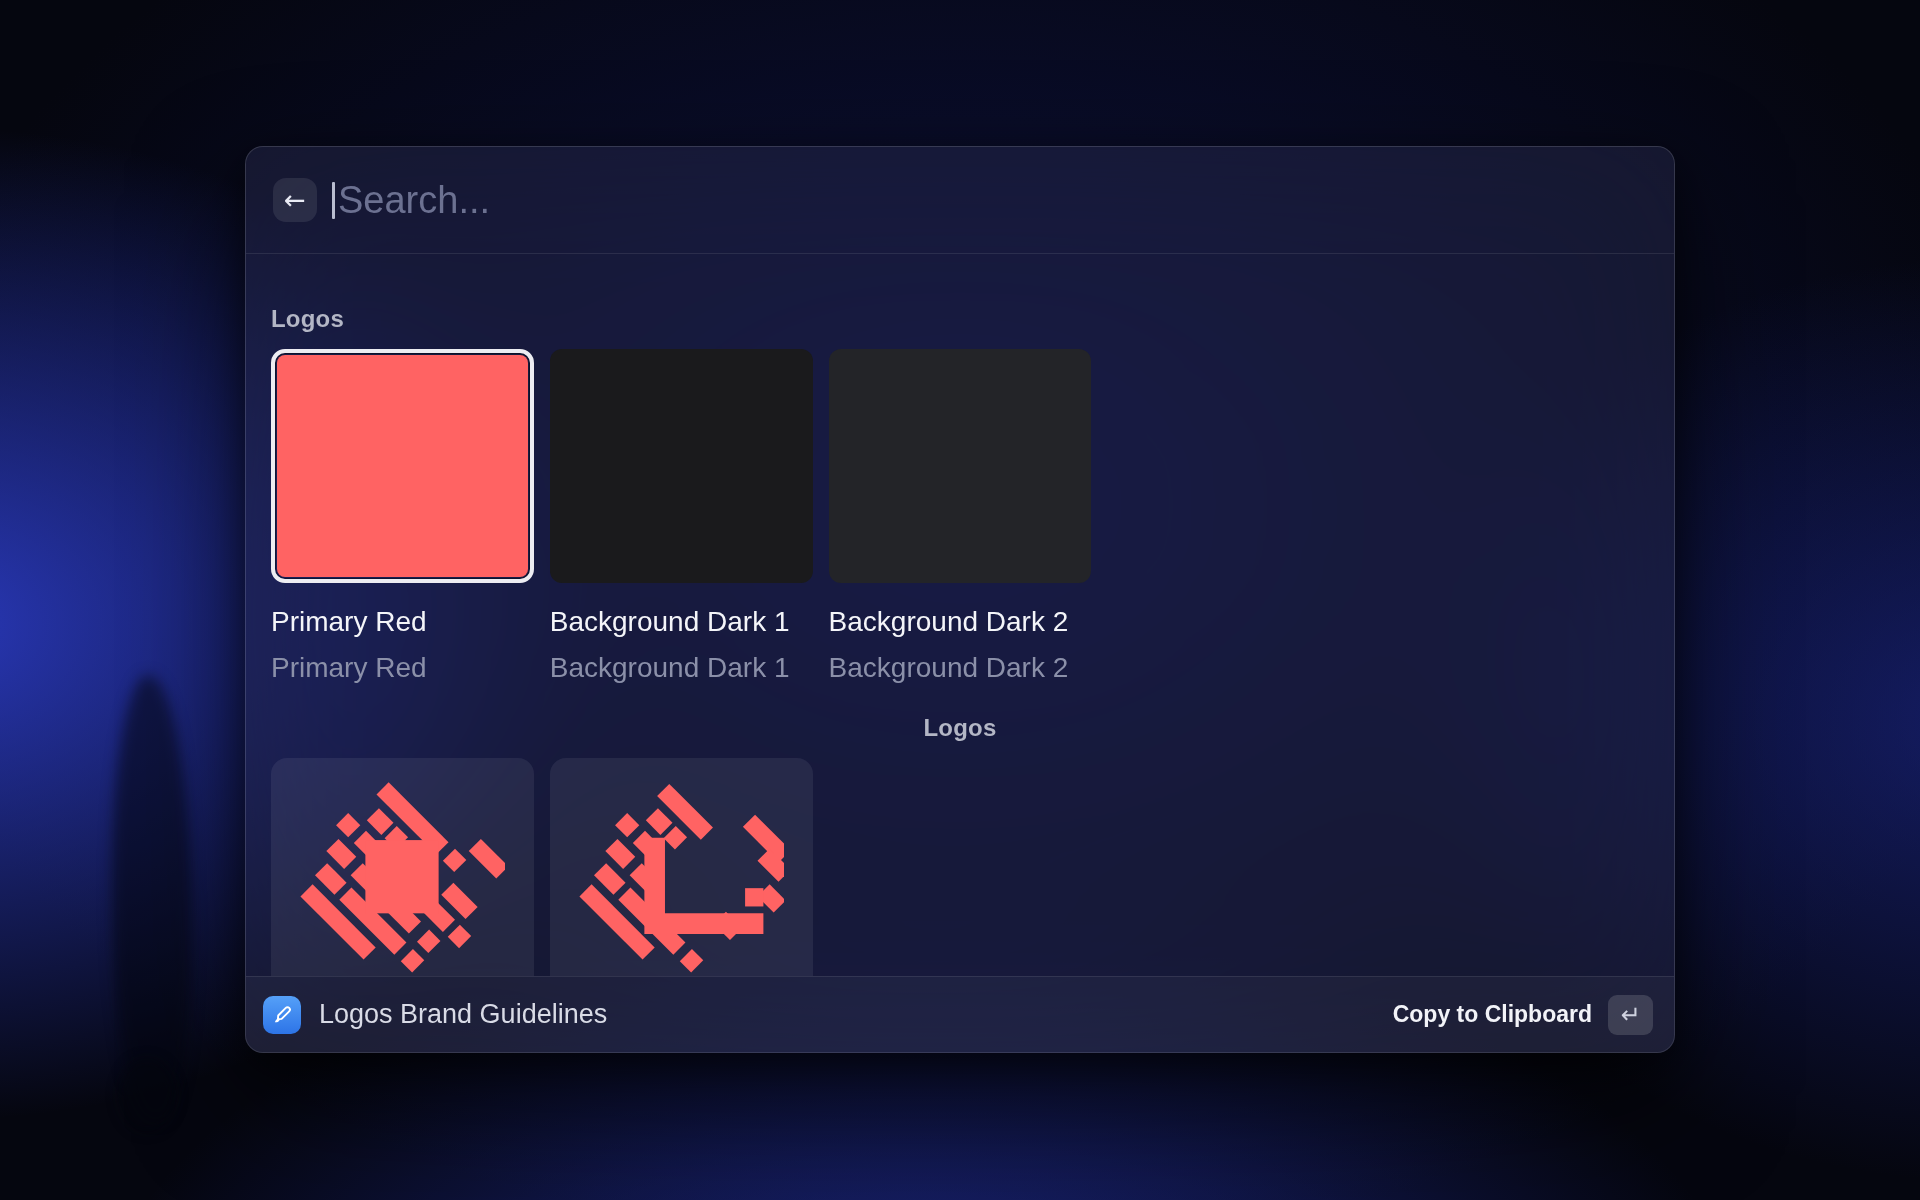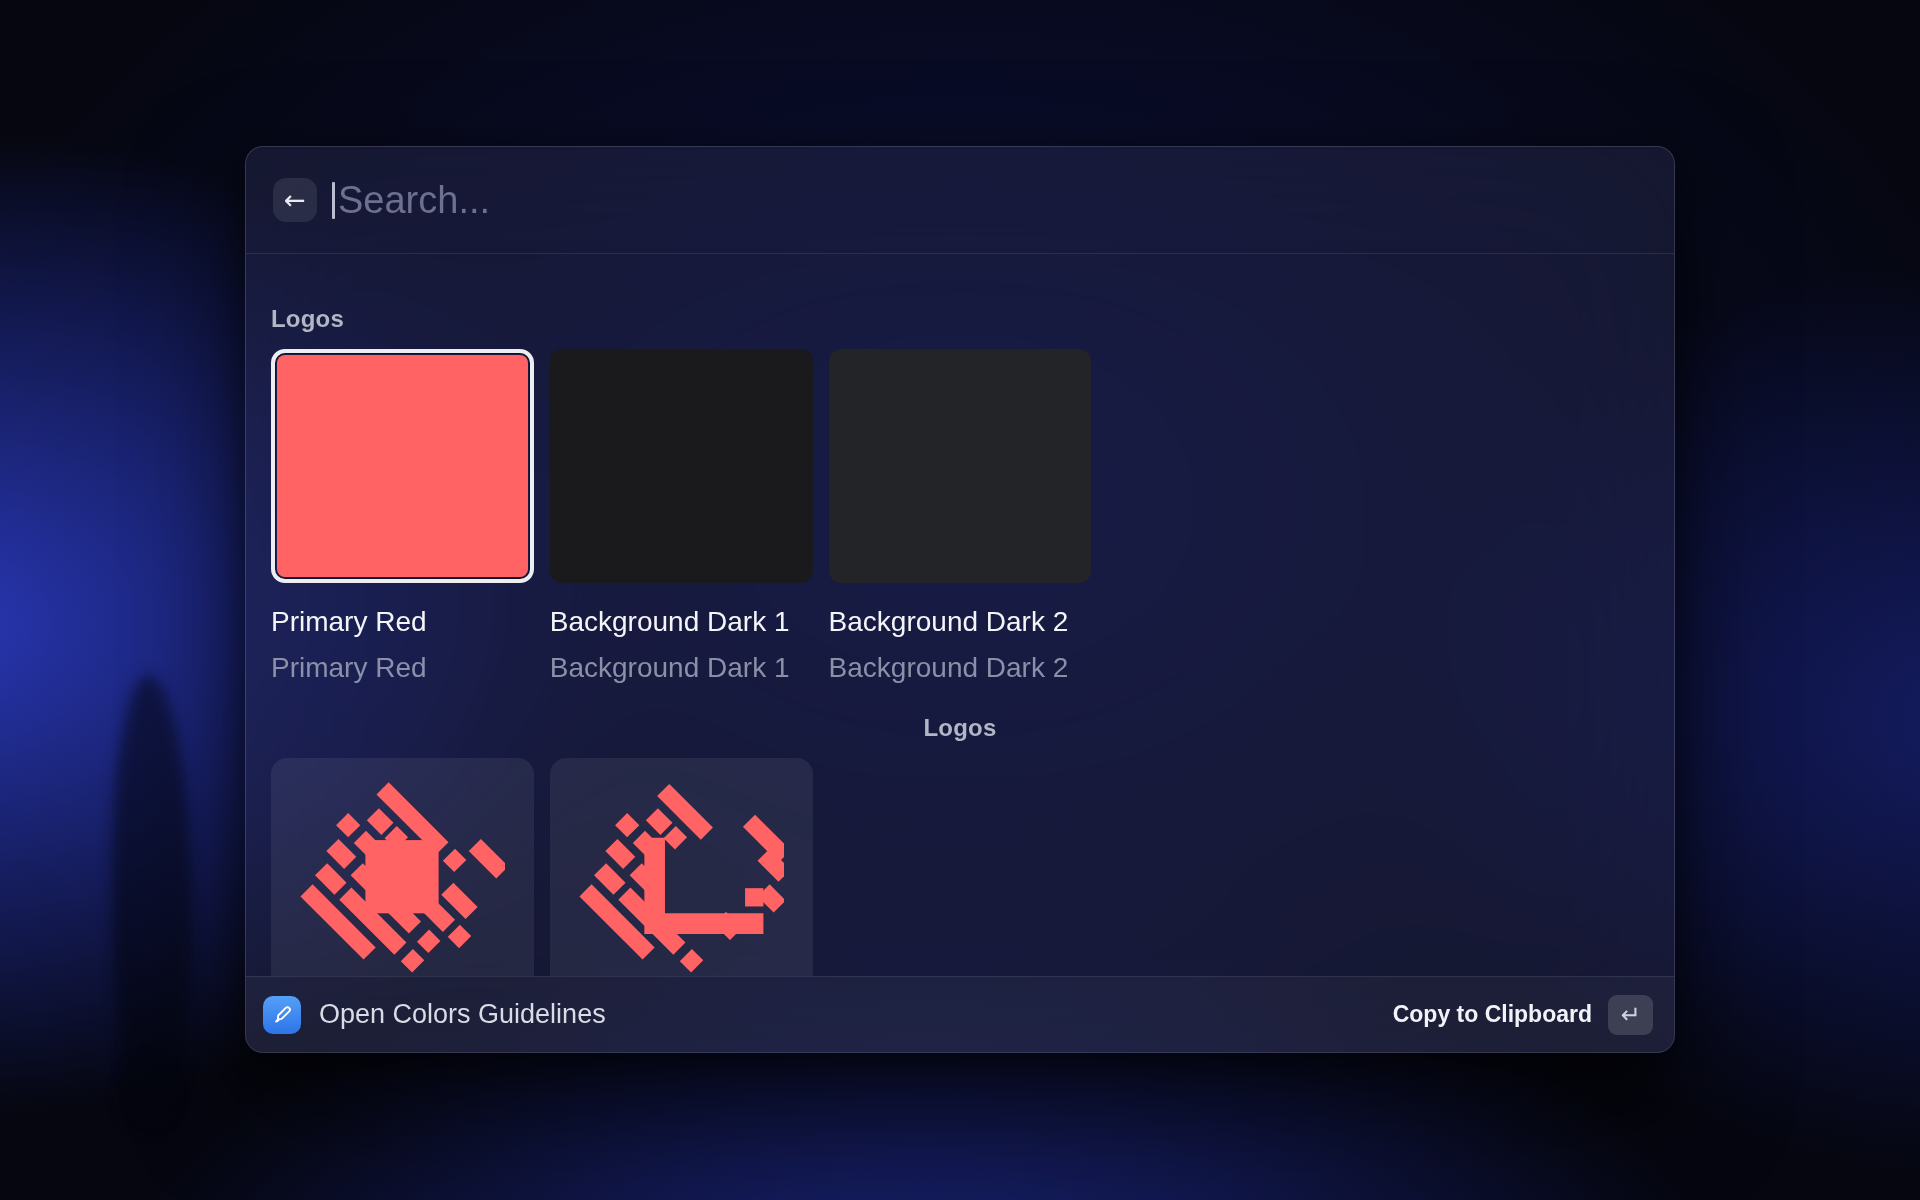--- a/index.html
+++ b/index.html
@@ -310,21 +310,21 @@
       </div>
     </div>
 
     <div class="footer">
       <div class="app-icon">
         <svg width="24" height="24" viewBox="0 0 24 24">
           <path d="M15.8 4.9 a2.4 2.4 0 0 1 3.4 3.4 L11.6 15.9 l-3.7 0.3 0.3-3.7 Z" fill="none" stroke="#ffffff" stroke-width="1.9" stroke-linejoin="round"></path>
           <path d="M8.3 15.6 c-1.9 0.5 -2.7 1.9 -3.5 3.7 2 0.2 3.6-0.3 4.7-1.8 Z" fill="#ffffff"></path>
         </svg>
       </div>
-      <span class="footer-left-label">Open Colors Guidelines</span>
+      <span class="footer-left-label">Logos Brand Guidelines</span>
 
       <span class="footer-spacer"></span>
 
       <span class="footer-right-label">Copy to Clipboard</span>
       <span class="kbd">
         <span>↵</span>
       </span>
     </div>
 
   </div>

